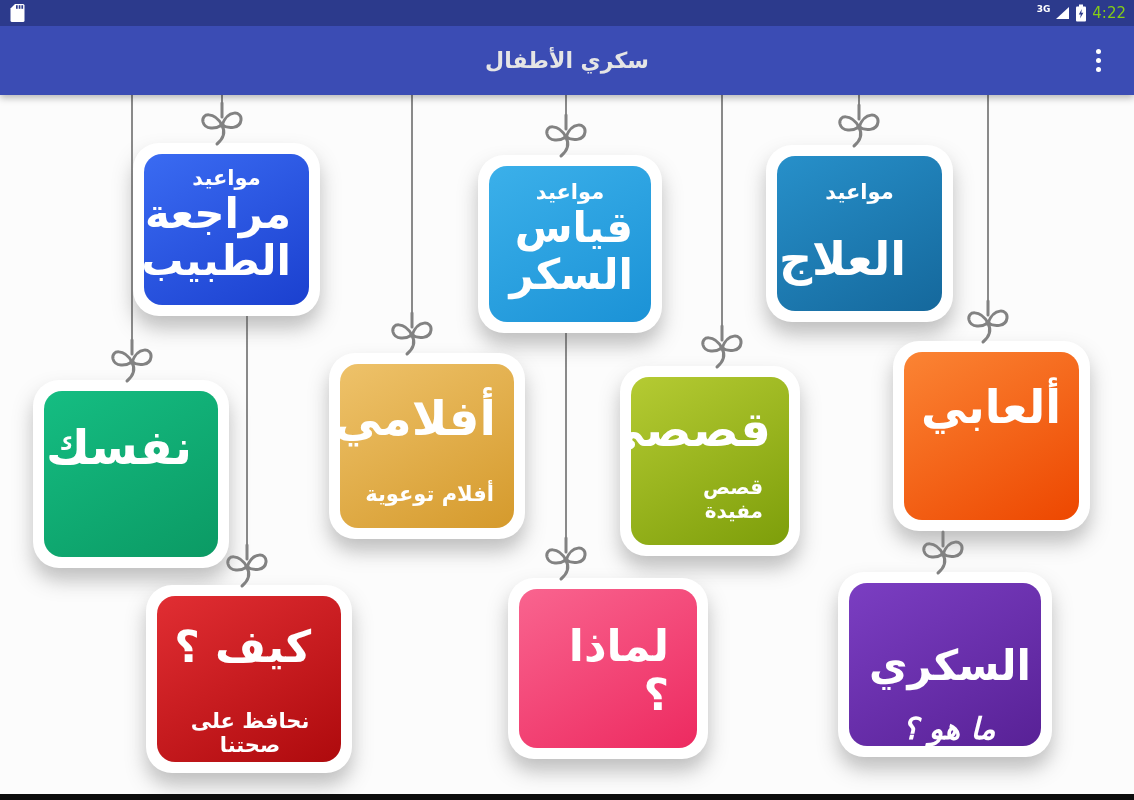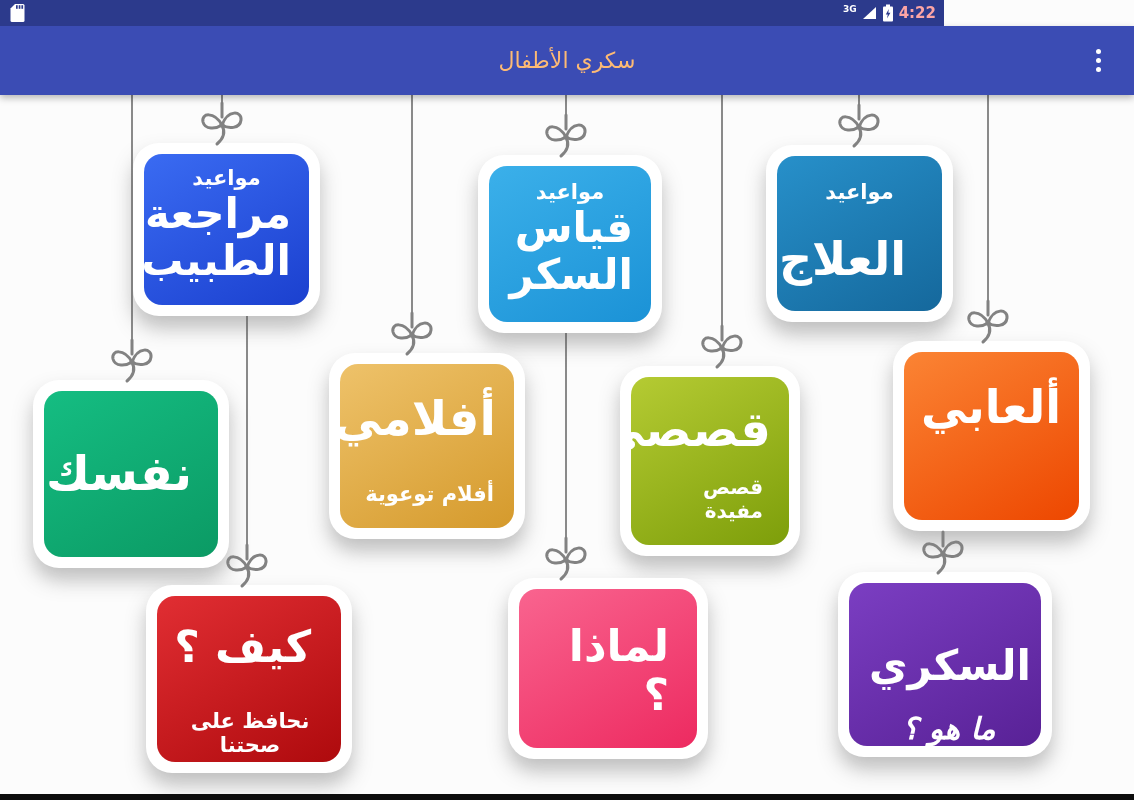--- a/index.html
+++ b/index.html
@@ -1,30 +1,30 @@
 <!DOCTYPE html>
 <html lang="ar"><head>
 <meta charset="utf-8">
 <style>
   html,body{margin:0;padding:0;}
   body{font-family:"DejaVu Sans",sans-serif;}
   .screen{position:relative;width:1134px;height:800px;overflow:hidden;background:#fcfcfc;}
 
   
-  .status-bar{position:absolute;left:0;top:0;width:944px;height:26px;background:#2c3a8c;z-index:10;}
+  .status-bar{position:absolute;left:0;top:0;width:1134px;height:26px;background:#2c3a8c;z-index:10;}
   .sb-left{position:absolute;left:10px;top:4px;display:flex;align-items:center;}
   .sb-right{position:absolute;right:8px;top:0;height:26px;display:flex;align-items:center;gap:5px;}
   .net-label{color:#fff;font-size:9px;font-weight:bold;transform:translateY(-4px);letter-spacing:0;}
-  .time{color:#fca5a5;font-size:15px;font-weight:bold;}
+  .time{color:#84cc16;font-size:15px;font-weight:normal;}
 
   
   .app-bar{position:absolute;left:0;top:26px;width:1134px;height:69px;background:#3b4cb4;z-index:9;
            box-shadow:0 3px 7px rgba(0,0,0,.28);}
   .app-title{position:absolute;left:0;right:0;top:0;height:69px;display:flex;align-items:center;justify-content:center;
-             color:#fdba74;font-size:22px;font-weight:normal;}
+             color:#e5e5e5;font-size:22px;font-weight:bold;}
   .overflow{position:absolute;right:16px;top:0;height:69px;width:40px;display:flex;align-items:center;justify-content:center;cursor:pointer;}
   .overflow .dots{display:flex;flex-direction:column;gap:4px;}
   .overflow .dots i{width:5px;height:5px;border-radius:50%;background:#fff;}
 
   
   .board{position:absolute;left:0;top:95px;width:1134px;height:705px;}
   .string{position:absolute;width:2px;background:#8a8a8a;z-index:1;}
   .bow{position:absolute;width:48px;height:46px;z-index:4;}
 
   .frame{position:absolute;background:#fff;border-radius:26px;padding:11px;box-sizing:border-box;
@@ -44,21 +44,21 @@
   .c6{left:620px;top:271px;width:180px;height:190px;}
   .c7{left:893px;top:246px;width:197px;height:190px;}
   .c8{left:146px;top:490px;width:206px;height:188px;}
   .c9{left:468px;top:483px;width:200px;height:181px;margin-left:40px;}
   .c10{left:838px;top:477px;width:214px;height:185px;}
 
   
   .c1 .face{padding-top:12px;} .c1 .t-big{font-size:42px;}
   .c2 .face{padding-top:14px;} .c2 .t-big{font-size:42px;}
   .c3 .face{padding-top:24px;} .c3 .t-big{margin-top:30px;font-size:46px;padding-right:36px;}
-  .c4 .face{padding-top:30px;} .c4 .t-big{margin-top:26px;font-size:48px;padding-right:26px;}
+  .c4 .face{padding-top:30px;} .c4 .t-big{font-size:48px;padding-right:26px;}
   .c5 .face{padding-top:28px;} .c5 .t-big{font-size:48px;} .c5 .t-sub{margin-top:36px;}
   .c6 .face{padding-top:26px;} .c6 .t-big{font-size:48px;} .c6 .t-sub{margin-top:18px;font-size:20px;padding-right:26px;}
   .c7 .face{padding-top:30px;} .c7 .t-big{font-size:46px;} .c7 .t-sub{margin-top:46px;}
   .c8 .face{padding-top:26px;} .c8 .t-big{padding-right:30px;} .c8 .t-sub{margin-top:38px;text-align:center;padding-right:6px;}
   .c9 .face{padding-top:32px;} .c9 .t-big{padding-right:28px;}
   .c10 .face{padding-top:30px;justify-content:flex-end;} .c10 .t-big{font-size:42px;text-align:center;padding-right:0;} .c10 .t-sub{margin-top:22px;text-align:center;font-size:30px;padding-right:0;font-style:italic;}
 
   .nav-edge{position:absolute;left:0;bottom:0;width:1134px;height:6px;background:#0d0d0d;z-index:11;}
 </style>
 </head>

